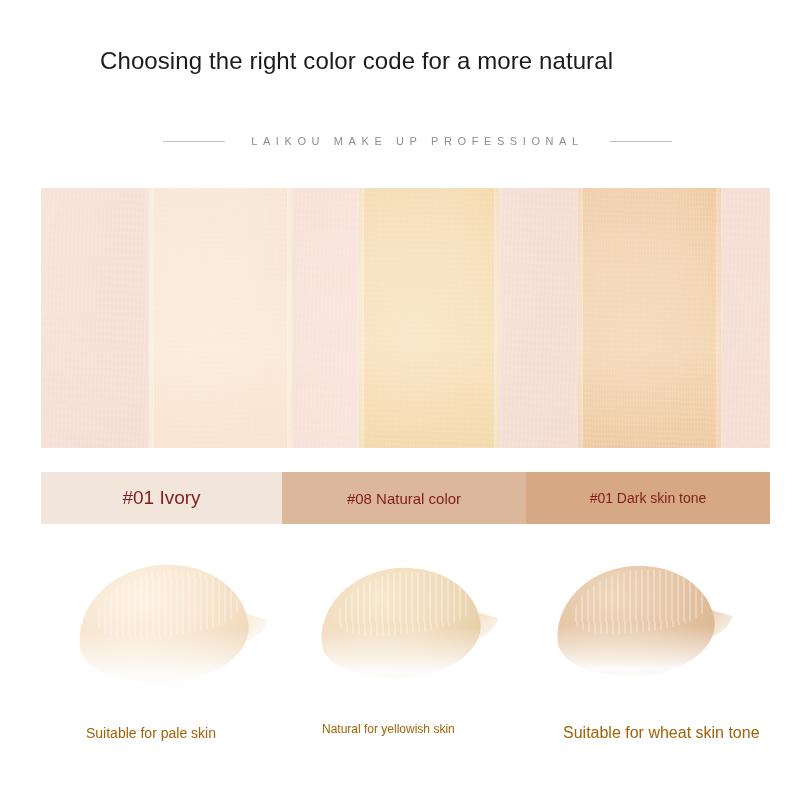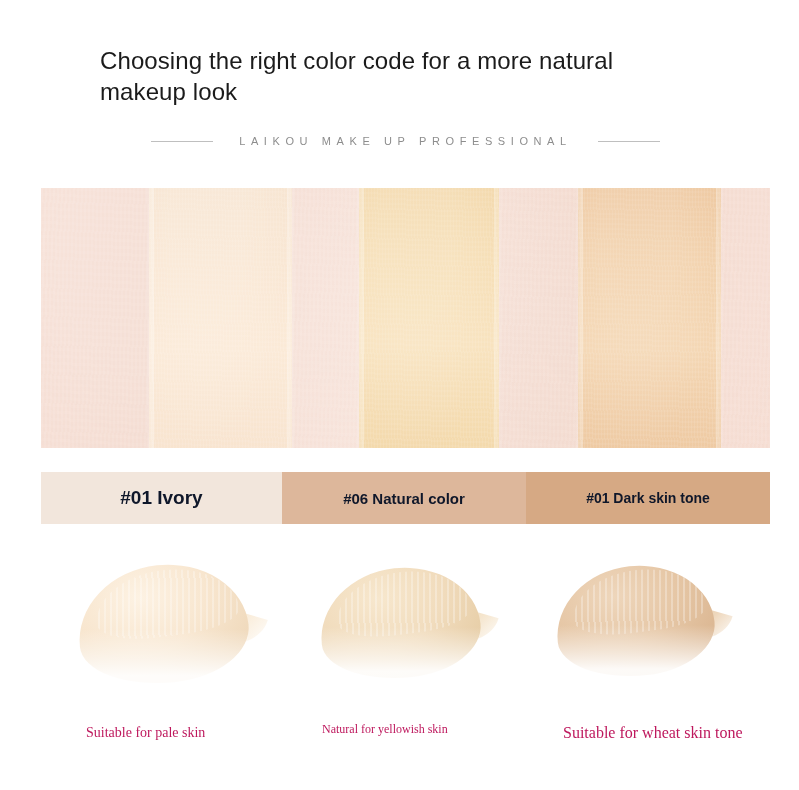--- a/index.html
+++ b/index.html
@@ -14,21 +14,21 @@
 
   
   .heading{
     position:absolute;left:100px;top:45px;width:600px;
     font-size:24px;line-height:31px;color:#1b1b1b;
     letter-spacing:0.1px;font-weight:400;
   }
 
   
   .brandline{
-    position:absolute;left:41px;top:131px;width:729px;height:20px;
+    position:absolute;left:53px;top:131px;width:729px;height:20px;
     display:flex;align-items:center;justify-content:center;gap:26px;
   }
   .rule{width:62px;height:1px;background:#bfbfbf;flex:0 0 auto;}
   .brandtext{
     font-size:11px;color:#8d8d8d;letter-spacing:5.6px;
     white-space:nowrap;font-weight:400;
   }
 
   
   .swatchpanel{
@@ -74,21 +74,21 @@
   .stripe .edgeL{left:-4px;background:linear-gradient(90deg,rgba(255,255,255,0),rgba(255,255,255,.35));}
   .stripe .edgeR{right:-4px;background:linear-gradient(270deg,rgba(255,255,255,0),rgba(255,255,255,.30));}
 
   
   .labelband{
     position:absolute;left:41px;top:472px;width:729px;height:52px;
     display:flex;
   }
   .labelcell{
     display:flex;align-items:center;justify-content:center;
-    height:100%;color:#0f172a;white-space:nowrap;font-weight:bold;
+    height:100%;color:#7f1d1d;white-space:nowrap;
   }
   .labelcell.c1{flex:0 0 241px;background:#f2e6dc;font-size:19px;}
   .labelcell.c2{flex:0 0 244px;background:#ddb79b;font-size:15px;}
   .labelcell.c3{flex:1 1 auto;background:#d6a984;font-size:14px;}
 
   
   .smear{position:absolute;}
   .smear .blob{
     position:absolute;inset:0;
     border-radius:50% 50% 46% 54% / 62% 58% 42% 38%;
@@ -120,33 +120,32 @@
   .smear2 .tail{right:-15px;top:40px;width:70px;height:36px;
     background:linear-gradient(120deg,#e9d1ad,#f5e5cd 60%,rgba(255,255,255,0));
     transform:rotate(16deg);}
   .smear3{left:556px;top:566px;width:158px;height:110px;}
   .smear3 .blob{background:radial-gradient(ellipse at 38% 26%, #eed6bb 0%, #e6c7a6 45%, #dcb894 78%, #d7b08b 100%);}
   .smear3 .tail{right:-15px;top:40px;width:70px;height:36px;
     background:linear-gradient(120deg,#dfbc9a,#eed7bc 60%,rgba(255,255,255,0));
     transform:rotate(16deg);}
 
   
-  .caption{position:absolute;color:#be185d;white-space:nowrap;font-family:Liberation Serif, serif;}
+  .caption{position:absolute;color:#a16207;white-space:nowrap;}
   .cap1{left:86px;top:725px;font-size:14px;}
   .cap2{left:322px;top:722px;font-size:12px;}
   .cap3{left:563px;top:724px;font-size:16px;}
 </style>
 </head>
 <body>
 
 <div class="page">
 
   <div class="heading">
     <div>Choosing the right color code for a more natural</div>
-    <div>makeup look</div>
   </div>
 
   <div class="brandline">
     <span class="rule"></span>
     <span class="brandtext">LAIKOU MAKE UP PROFESSIONAL</span>
     <span class="rule"></span>
   </div>
 
   <div class="swatchpanel">
     <div class="grainA"></div>
@@ -164,21 +163,21 @@
     </div>
     <div class="stripe stripe3">
       <div class="tex"></div>
       <div class="edgeL"></div>
       <div class="edgeR"></div>
     </div>
   </div>
 
   <div class="labelband">
     <div class="labelcell c1">#01 Ivory</div>
-    <div class="labelcell c2">#06 Natural color</div>
+    <div class="labelcell c2">#08 Natural color</div>
     <div class="labelcell c3">#01 Dark skin tone</div>
   </div>
 
   <div class="smear smear1">
     <div class="tail"></div>
     <div class="blob"></div>
     <div class="sheen"></div>
     <div class="lowfade"></div>
   </div>
   <div class="smear smear2">

